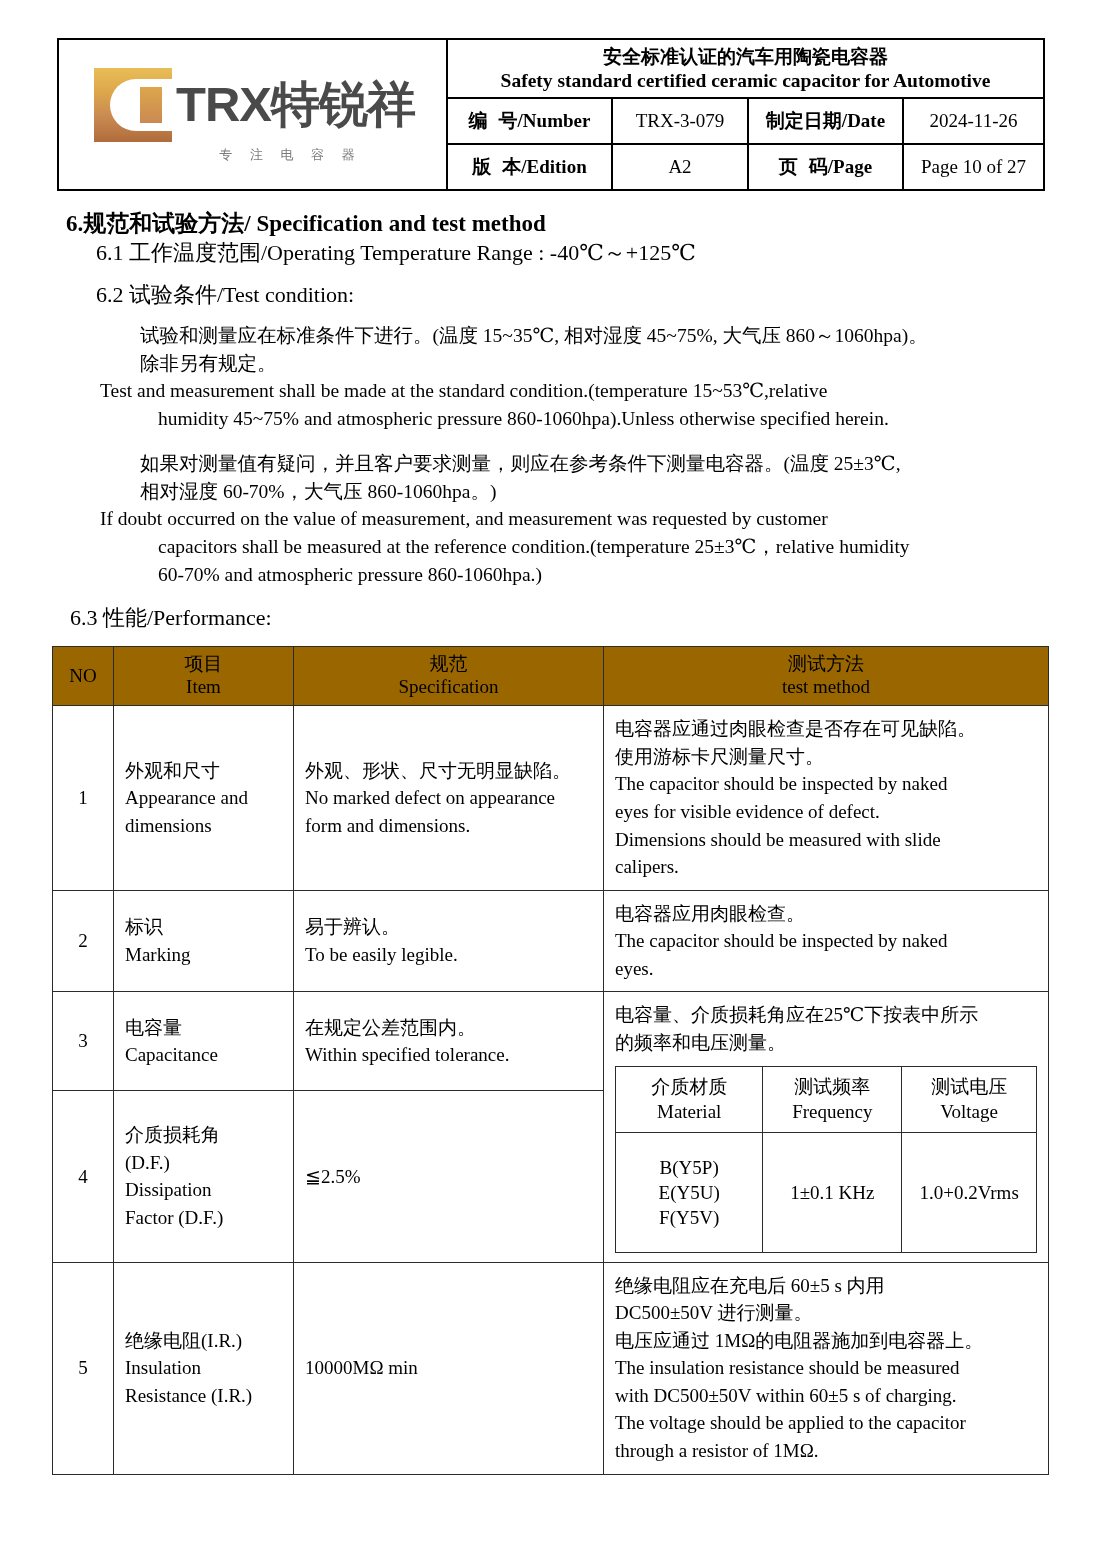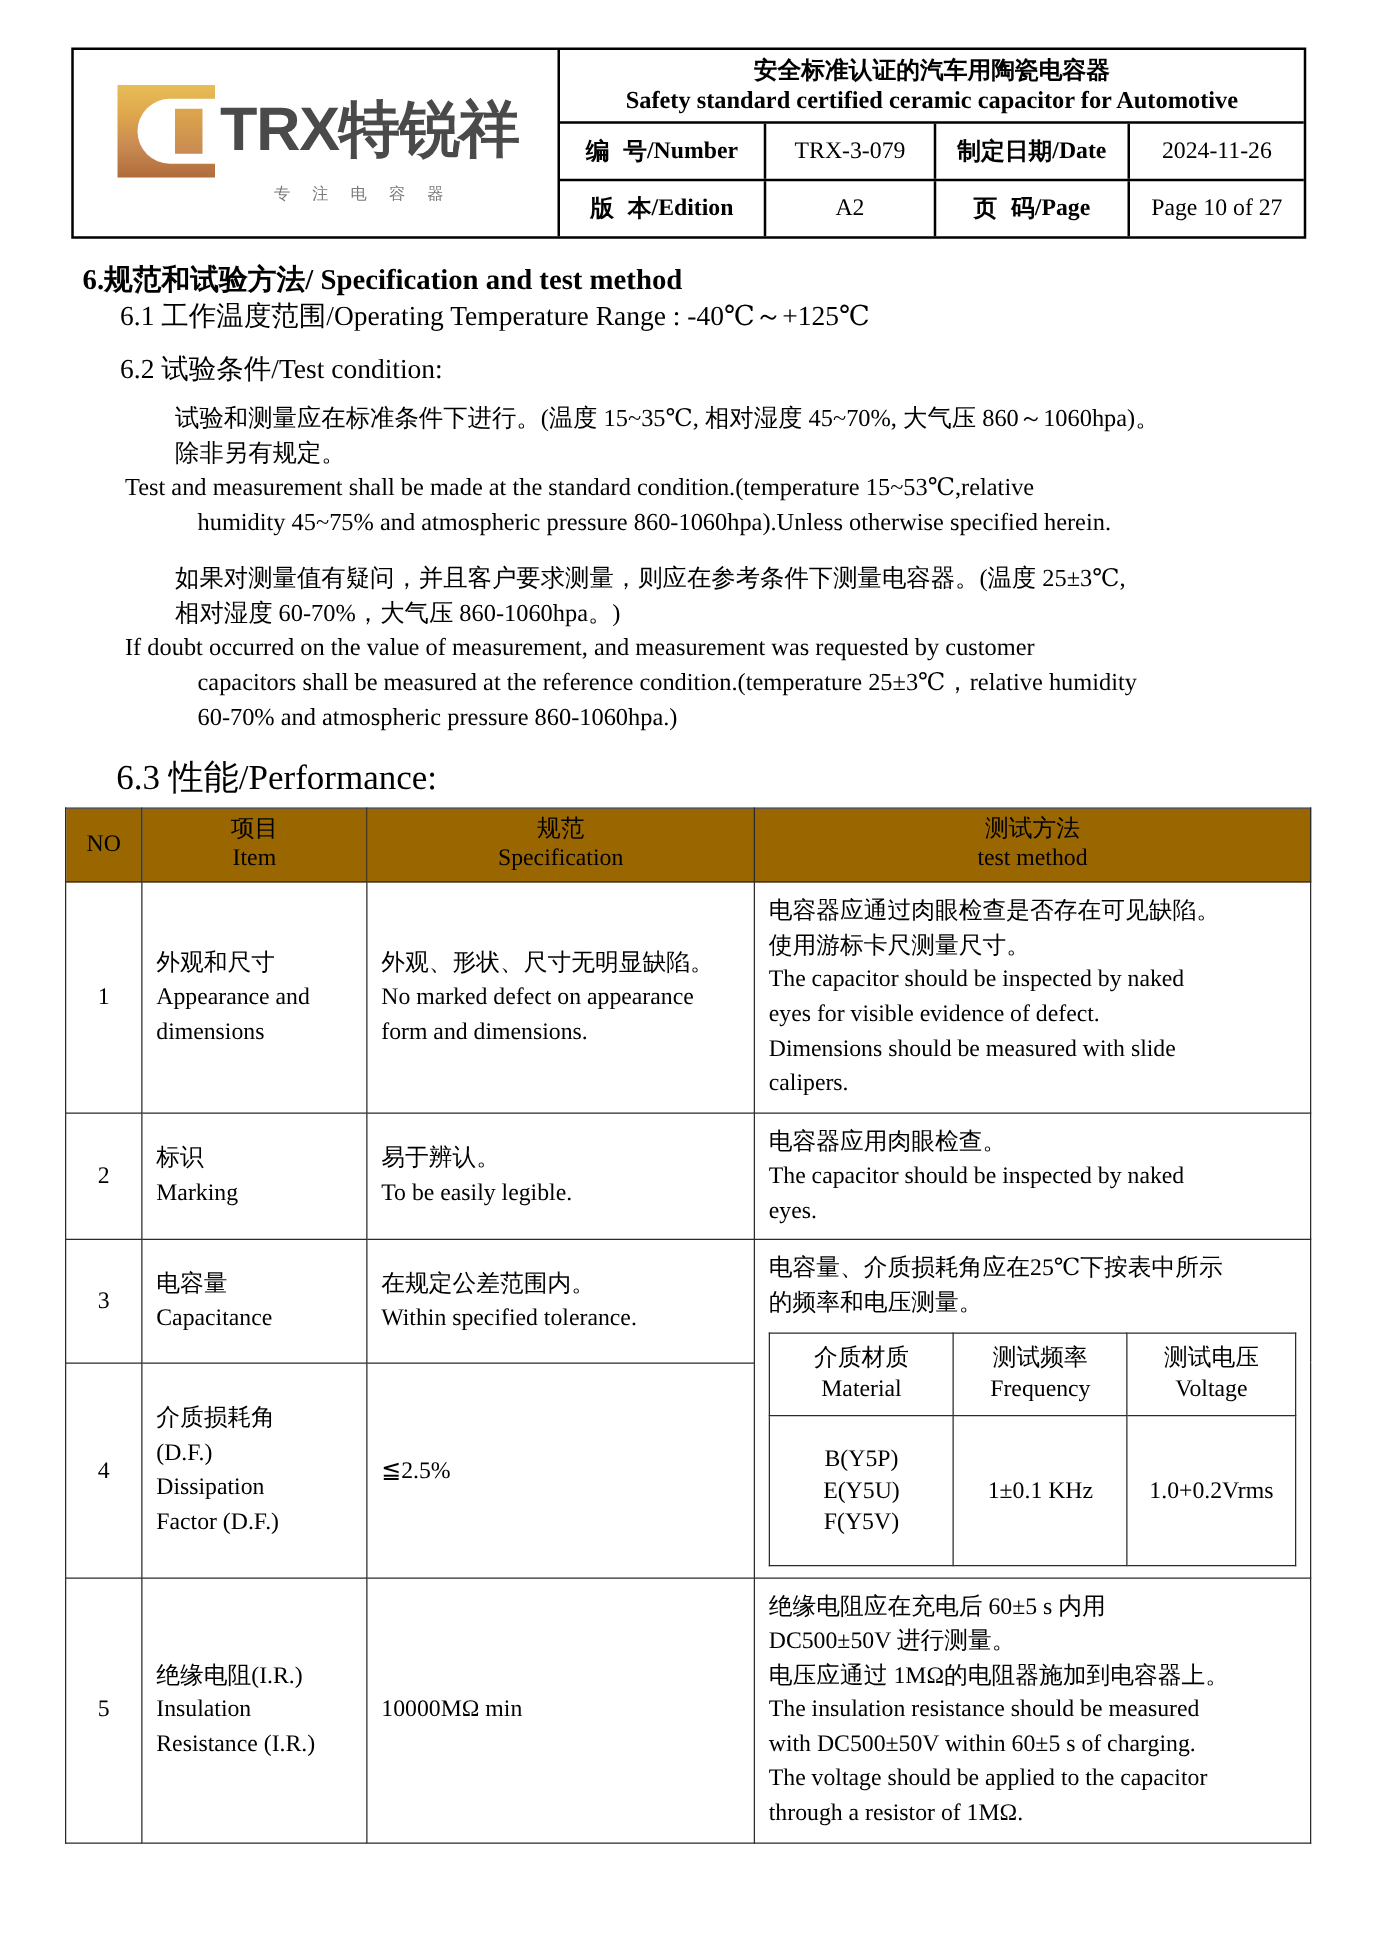--- a/index.html
+++ b/index.html
@@ -162,23 +162,22 @@
   .p-en-cont {
     margin: 0;
     padding-left: 58px;
   }
   #block-a { top: 322px; }
   #block-b { top: 450px; }
 
   .sub-63 {
     position: absolute;
     left: 70px; top: 603px;
-    font-size: 28px;
-    white-space: nowrap;
-    margin-left: 23px;
+    font-size: 22px;
+    white-space: nowrap;
   }
 
   
   .perf-table {
     position: absolute;
     left: 52px; top: 646px;
     width: 996px;
     border-collapse: collapse;
     table-layout: fixed;
     font-size: 19px;
@@ -286,21 +285,21 @@
         <div class="hr-cell val2">Page 10 of 27</div>
       </div>
     </div>
   </div>
 
   <div class="sec-title">6.规范和试验方法/ Specification and test method</div>
   <div class="sub-61">6.1 工作温度范围/Operating Temperature Range : -40℃～+125℃</div>
   <div class="sub-62">6.2 试验条件/Test condition:</div>
 
   <div class="para-block" id="block-a">
-    <p class="p-cn">试验和测量应在标准条件下进行。(温度 15~35℃, 相对湿度 45~70%, 大气压 860～1060hpa)。</p>
+    <p class="p-cn">试验和测量应在标准条件下进行。(温度 15~35℃, 相对湿度 45~75%, 大气压 860～1060hpa)。</p>
     <p class="p-cn2">除非另有规定。</p>
     <p class="p-en">Test and measurement shall be made at the standard condition.(temperature 15~53℃,relative</p>
     <p class="p-en-cont">humidity 45~75% and atmospheric pressure 860-1060hpa).Unless otherwise specified herein.</p>
   </div>
 
   <div class="para-block" id="block-b">
     <p class="p-cn">如果对测量值有疑问，并且客户要求测量，则应在参考条件下测量电容器。(温度 25±3℃,</p>
     <p class="p-cn2">相对湿度 60-70%，大气压 860-1060hpa。)</p>
     <p class="p-en">If doubt occurred on the value of measurement, and measurement was requested by customer</p>
     <p class="p-en-cont">capacitors shall be measured at the reference condition.(temperature 25±3℃，relative humidity</p>

